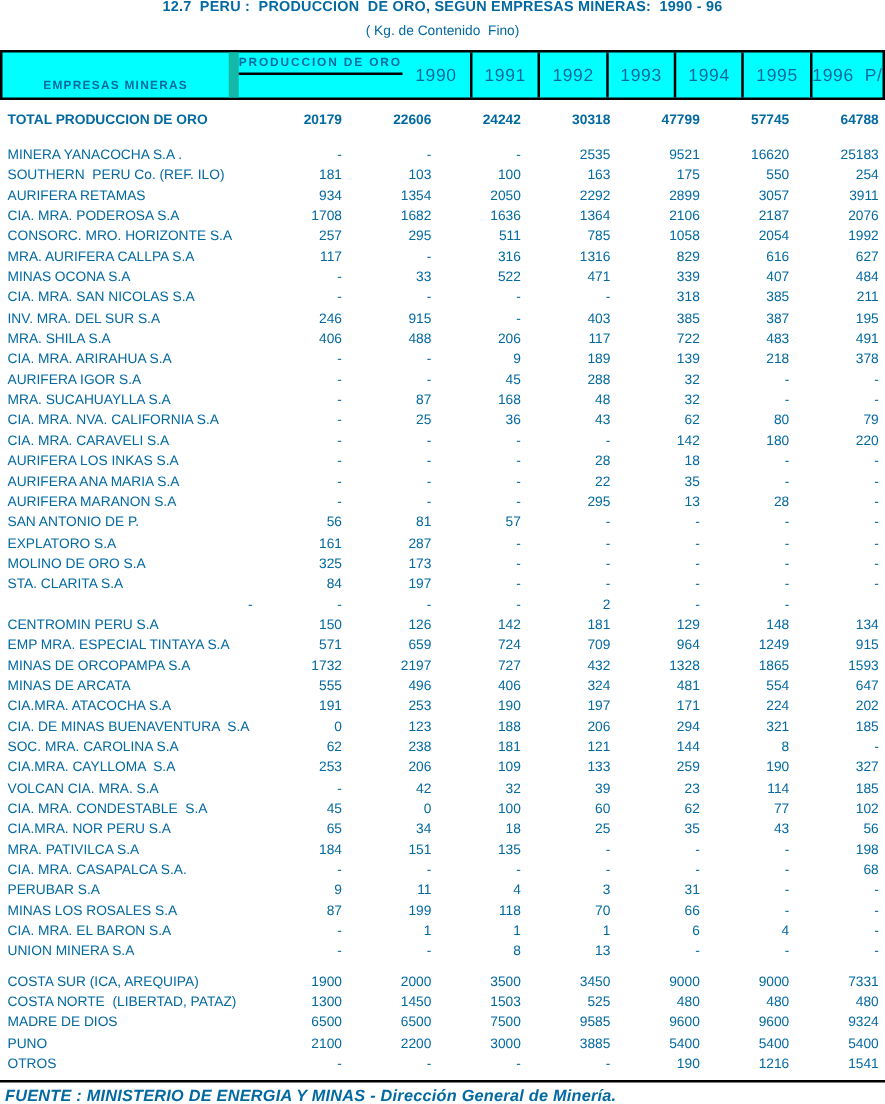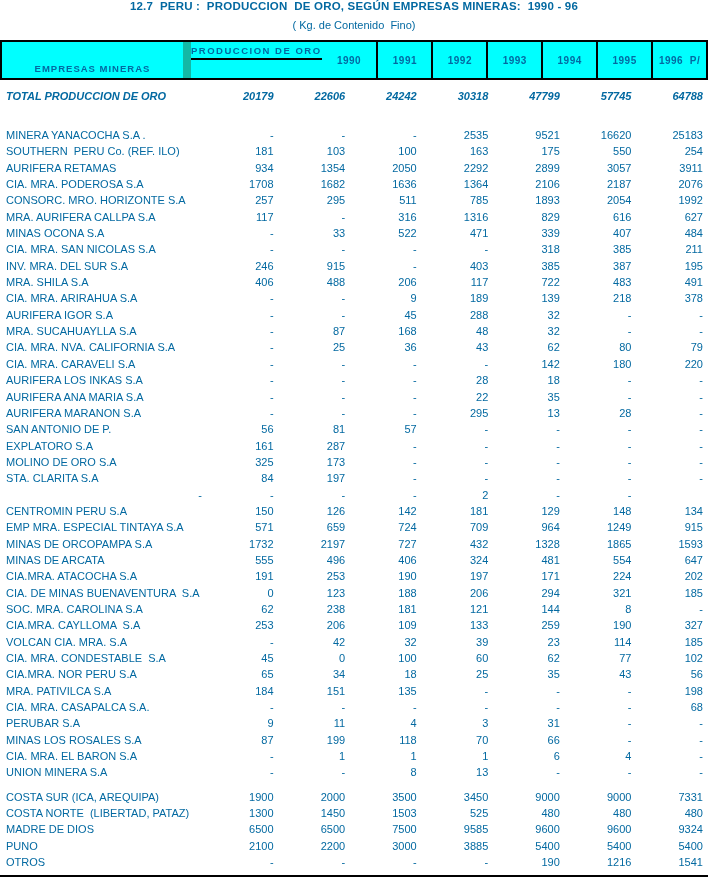--- a/index.html
+++ b/index.html
@@ -61,41 +61,40 @@
   }
   .hdr-years{
     flex:1;
     display:grid;
     grid-template-columns:repeat(7,1fr);
   }
   .hdr-year{
     display:flex;
     align-items:center;
     justify-content:center;
-    font-size:10px;
-    font-weight:bold;
+    font-size:14px;
+    font-weight:normal;
     letter-spacing:0.5px;
     border-left:2px solid #000;
     white-space:pre;
   }
   .hdr-year:first-child{border-left:none;}
   .tbody{margin-top:7px;}
   .row{
     display:grid;
     grid-template-columns:207px repeat(7,1fr);
     height:16.35px;
     line-height:16.35px;
     font-size:11px;
   }
   .row.total{
     font-weight:bold;
     height:18px;
     line-height:18px;
-    margin-bottom:22px;
-    font-style:italic;
+    margin-bottom:11px;
   }
   .cell{overflow:hidden;white-space:pre;}
   .cell.name{padding-left:6px;text-align:left;}
   .cell.val{text-align:right;padding-right:5px;}
   .spacer{height:8px;}
   .footer{
     margin-top:5px;
     border-top:2px solid #000;
     padding:3px 4px 0 4px;
     font-size:13px;
@@ -178,21 +177,21 @@
         <div class="cell val">2106</div>
         <div class="cell val">2187</div>
         <div class="cell val">2076</div>
       </div>
       <div class="row">
         <div class="cell name">CONSORC. MRO. HORIZONTE S.A</div>
         <div class="cell val">257</div>
         <div class="cell val">295</div>
         <div class="cell val">511</div>
         <div class="cell val">785</div>
-        <div class="cell val">1893</div>
+        <div class="cell val">1058</div>
         <div class="cell val">2054</div>
         <div class="cell val">1992</div>
       </div>
       <div class="row">
         <div class="cell name">MRA. AURIFERA CALLPA S.A</div>
         <div class="cell val">117</div>
         <div class="cell val">-</div>
         <div class="cell val">316</div>
         <div class="cell val">1316</div>
         <div class="cell val">829</div>

